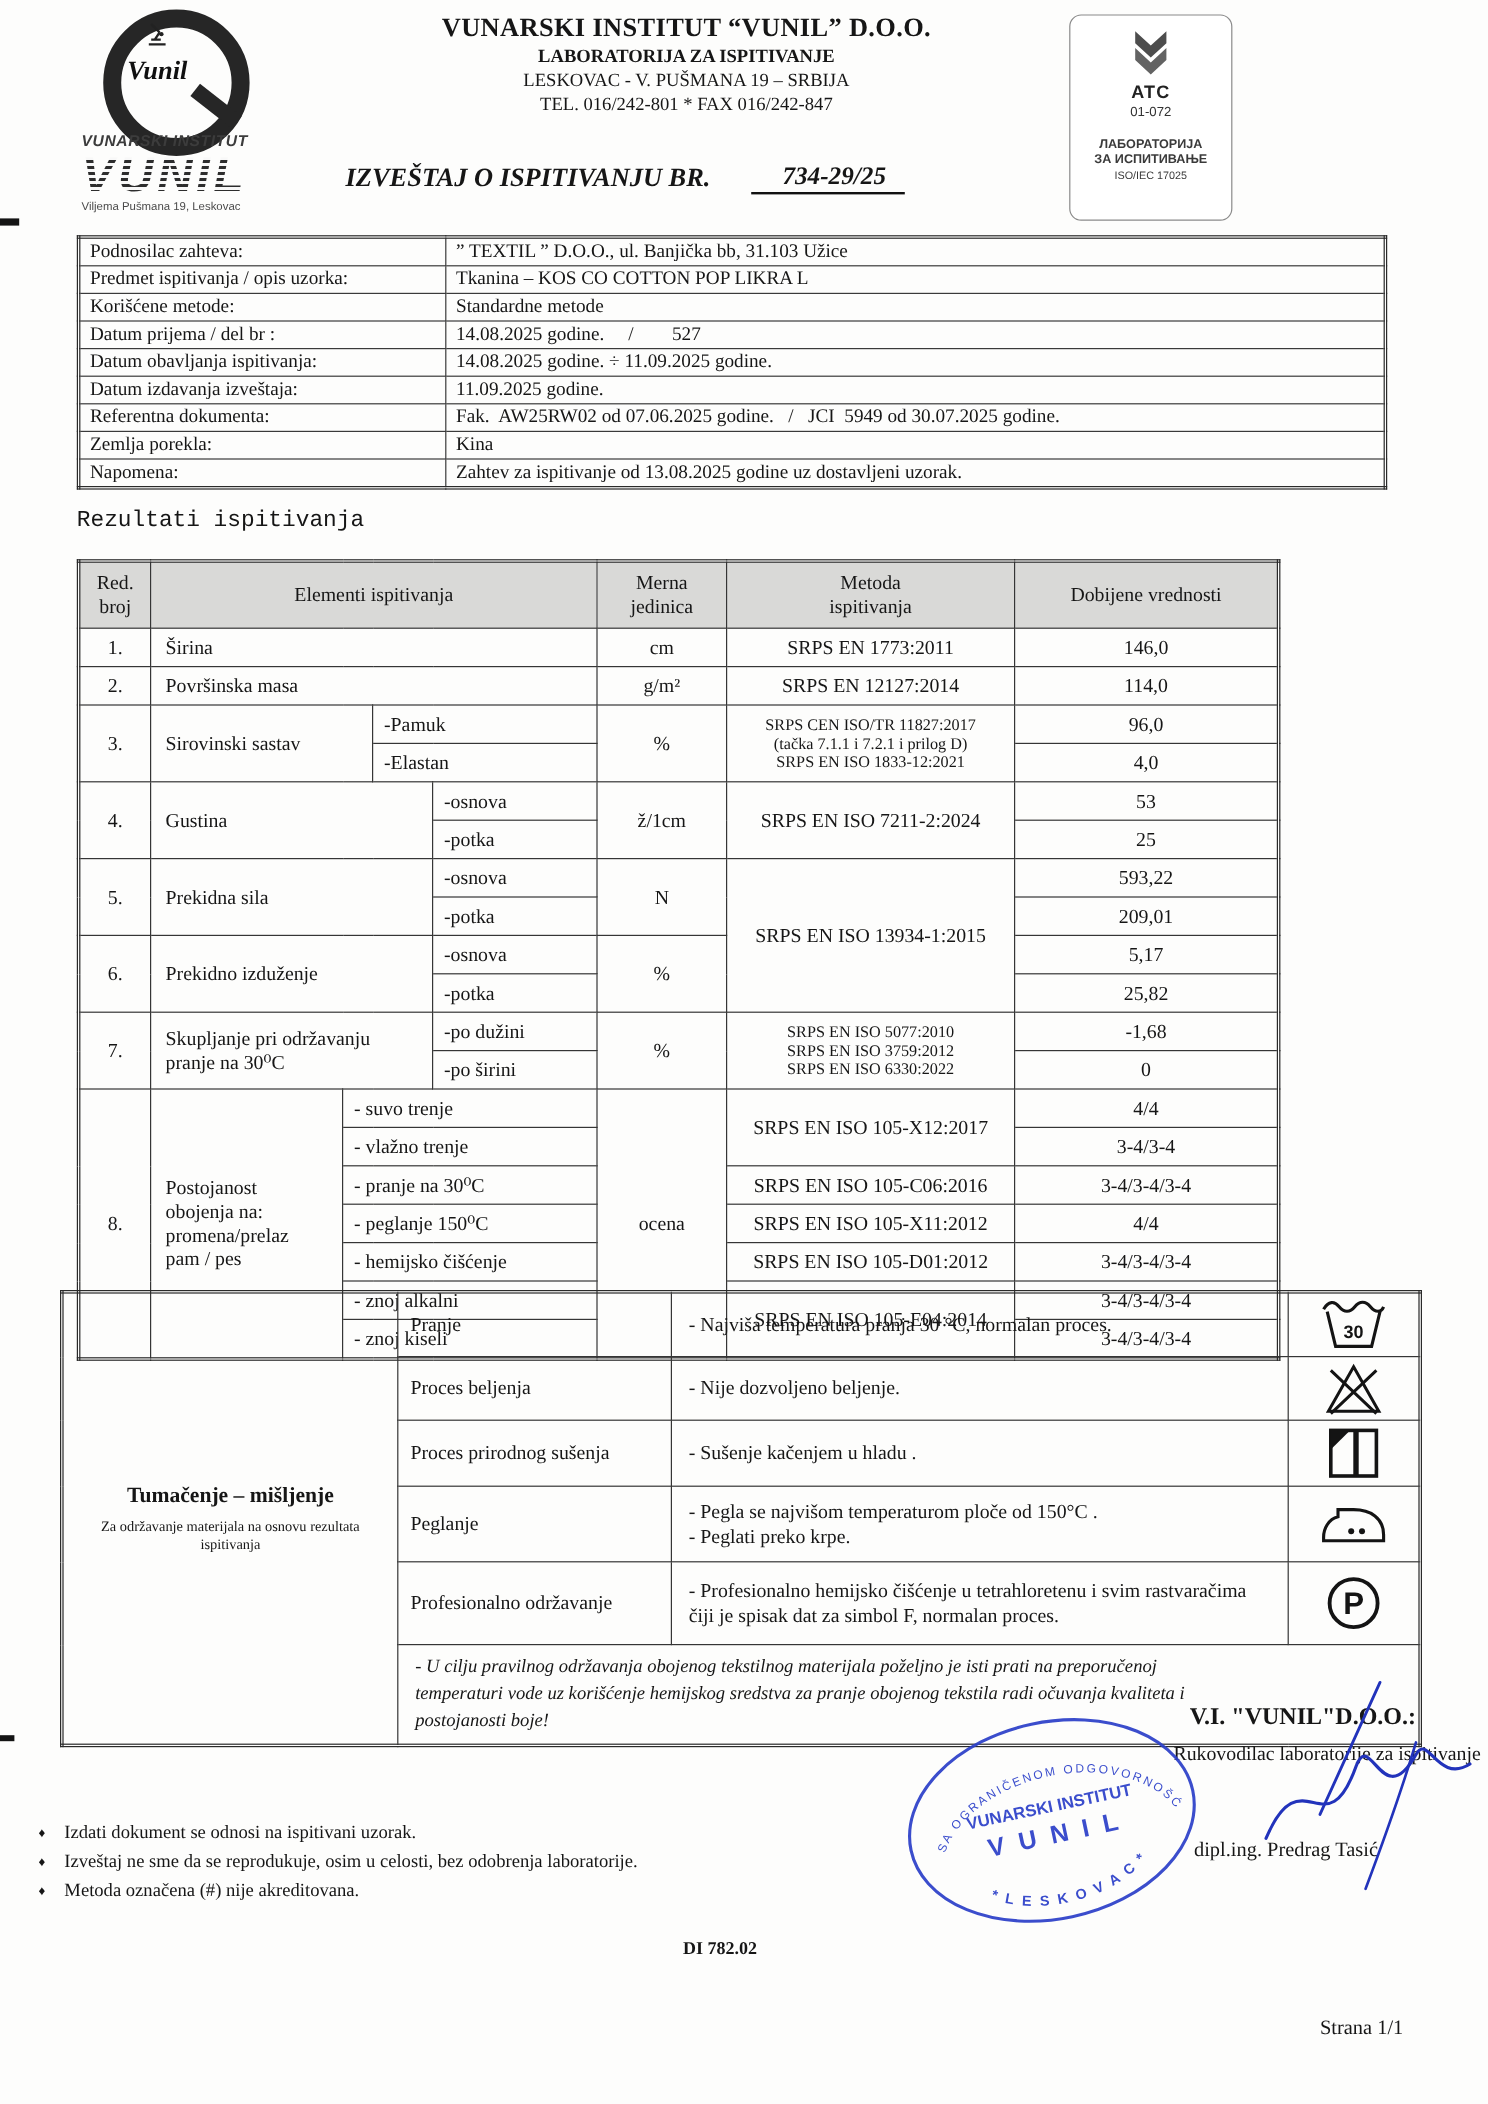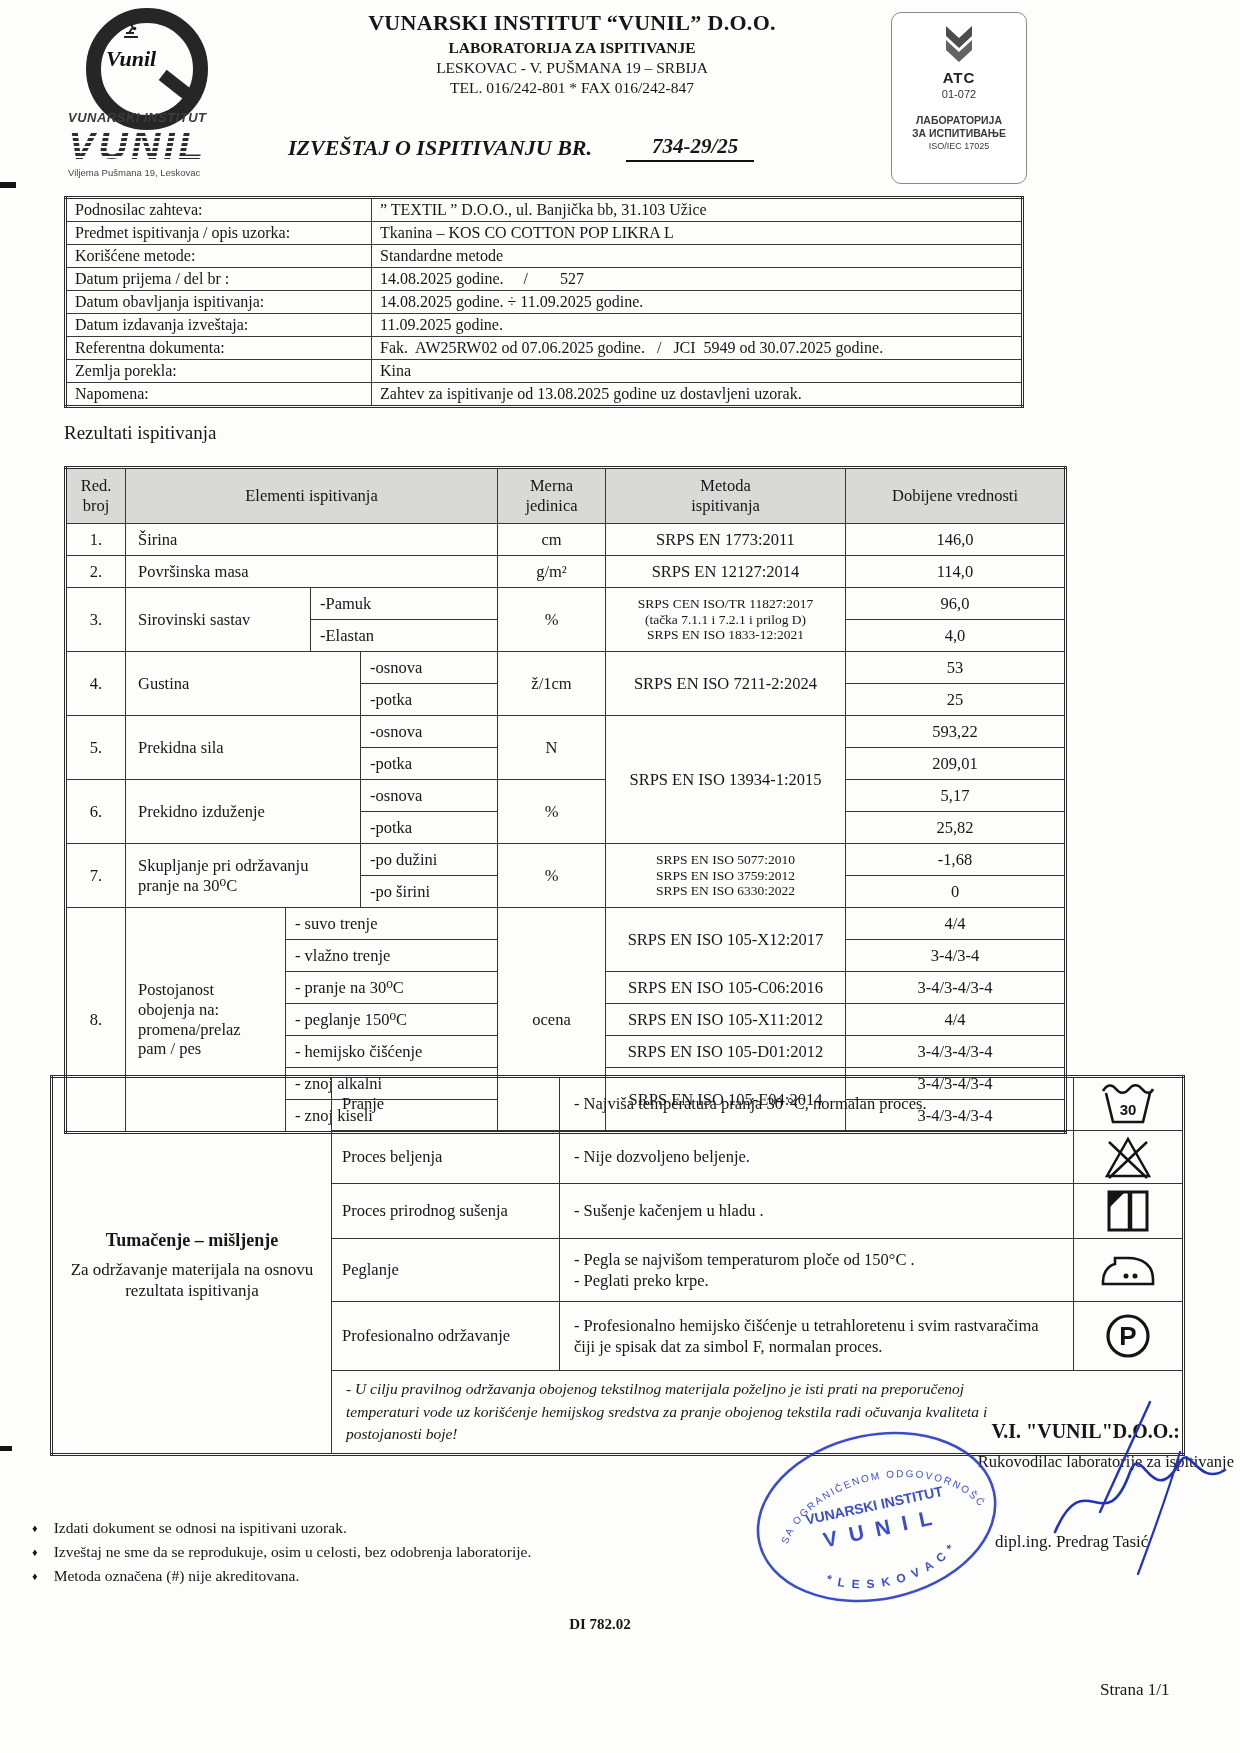--- a/index.html
+++ b/index.html
@@ -34,44 +34,44 @@
     font-family:"Liberation Sans",sans-serif;}
   .badge-name{font-size:15px;font-weight:bold;letter-spacing:1px;margin-top:4px;color:#222;}
   .badge-num{font-size:11px;margin-top:2px;color:#333;}
   .badge-l{font-size:10.5px;font-weight:bold;color:#3a3a3a;line-height:1.25;}
   .badge-iso{font-size:9px;color:#3a3a3a;margin-top:1px;}
   .badge-cyr{margin-top:14px;text-align:center;}
   
   table{border-collapse:collapse;}
   
   .info{left:64px;top:196px;}
-  .info table{width:960px;border:3px double #2a2a2a;}
+  .info table{width:1092px;border:3px double #2a2a2a;}
   .info td{border:1px solid #3a3a3a;font-size:16px;padding:0 8px;height:22px;}
   .info td.lbl{width:288px;}
   .info td.val{white-space:pre;}
   
-  .sec-title{left:64px;top:422px;font-size:19px;}
+  .sec-title{left:64px;top:422px;font-size:19px;font-family:Liberation Mono, monospace;}
   .results{left:64px;top:466px;}
   .rt{width:1000px;border:3px double #2a2a2a;table-layout:fixed;}
   .rt th,.rt td{border:1px solid #353535;font-size:16.5px;font-weight:normal;padding:1px 5px;overflow:hidden;}
   .rt th{background:#d9d9d7;height:52px;text-align:center;line-height:1.2;}
   .rt td{height:29px;}
   .rt .c{text-align:center;}
   .rt .name{padding-left:12px;}
   .rt .sub{padding-left:9px;}
   .rt .num{text-align:center;}
   .rt .sm{font-size:13.5px;line-height:1.18;text-align:center;}
   .rt .nm2 div{line-height:1.2;}
   
   .interp{left:50px;top:1075px;}
   .it{width:1132px;border:3px double #2a2a2a;table-layout:fixed;}
   .it td{border:1px solid #353535;font-size:16.5px;padding:2px 8px;vertical-align:middle;}
   .it .left-cell{text-align:center;vertical-align:middle;}
   .it .left-title{font-size:18px;font-weight:bold;}
-  .it .left-sub{font-size:17px;margin-top:8px;line-height:1.25;}
+  .it .left-sub{font-size:12px;margin-top:8px;line-height:1.25;}
   .it .ilabel{padding-left:10px;}
   .it .idesc{padding-left:14px;line-height:1.3;}
   .it .isym{text-align:center;padding:2px;}
   .it .inote{font-style:italic;font-size:15.5px;line-height:1.45;padding:6px 10px 6px 14px;margin-top:40px;}
   
   .sig-company{left:800px;top:1420px;width:380px;text-align:right;font-size:20px;font-weight:bold;}
   .sig-role{left:858px;top:1452px;width:376px;text-align:right;font-size:16.5px;}
   .signer{left:995px;top:1532px;width:250px;font-size:17px;}
   .stamp{left:742px;top:1414px;width:270px;height:210px;transform:rotate(-12deg);opacity:.92;pointer-events:none;}
   .signature{left:1030px;top:1392px;width:210px;height:210px;pointer-events:none;}

